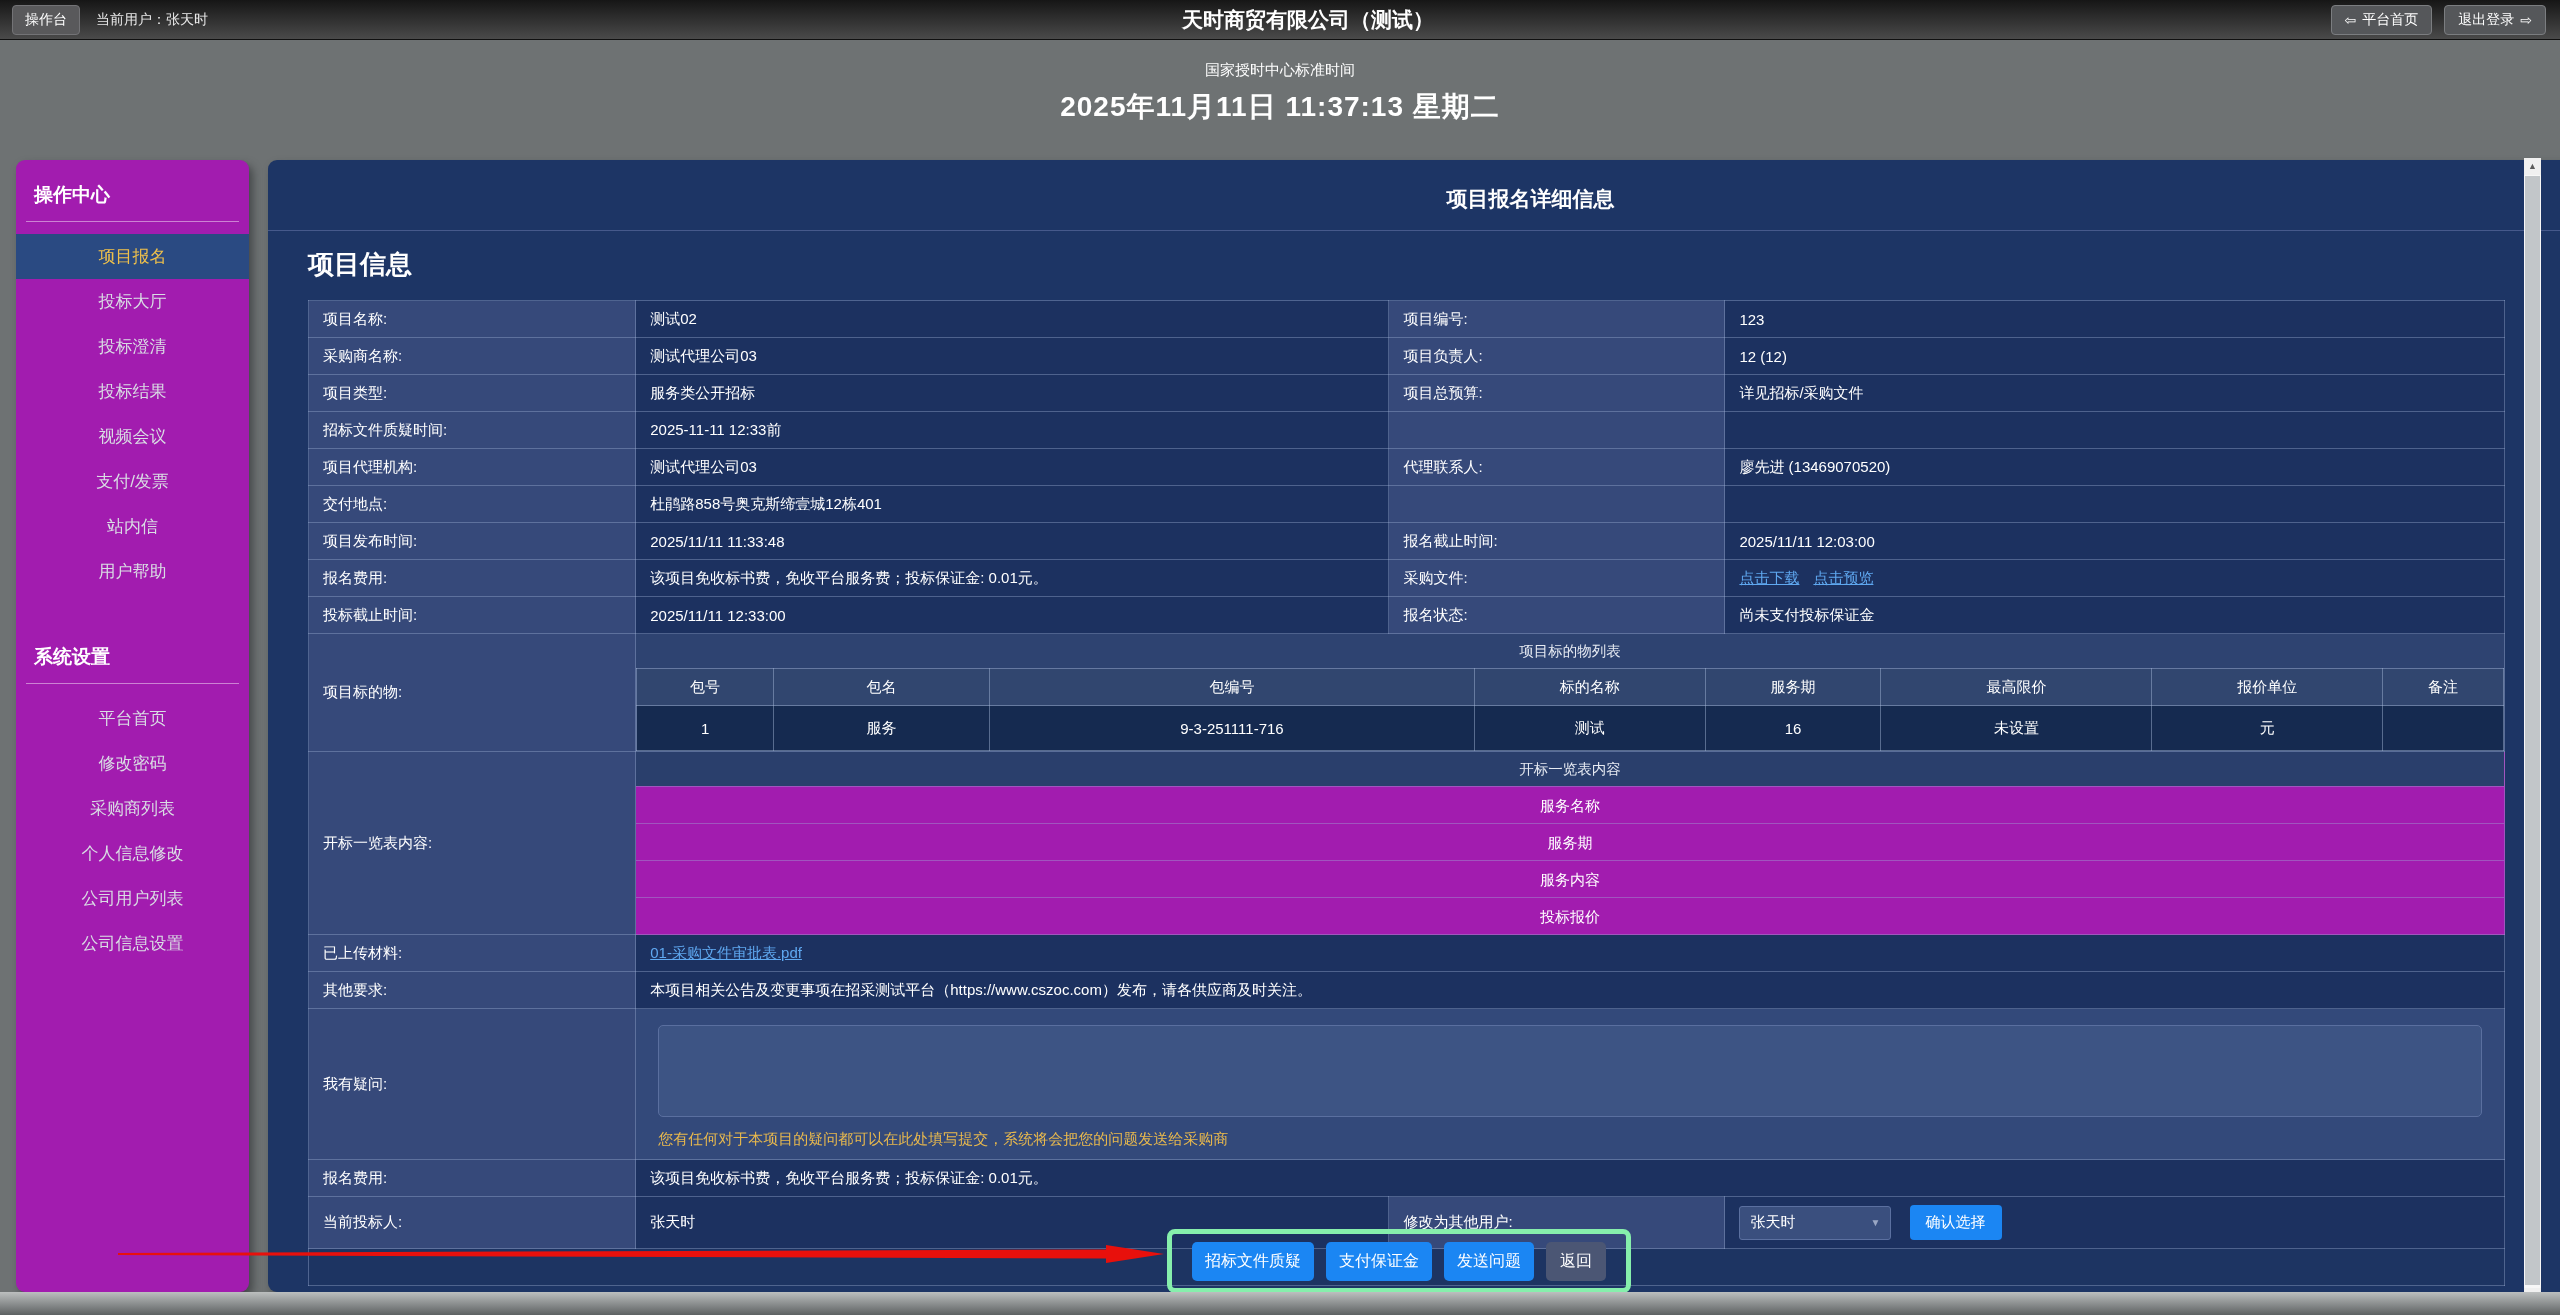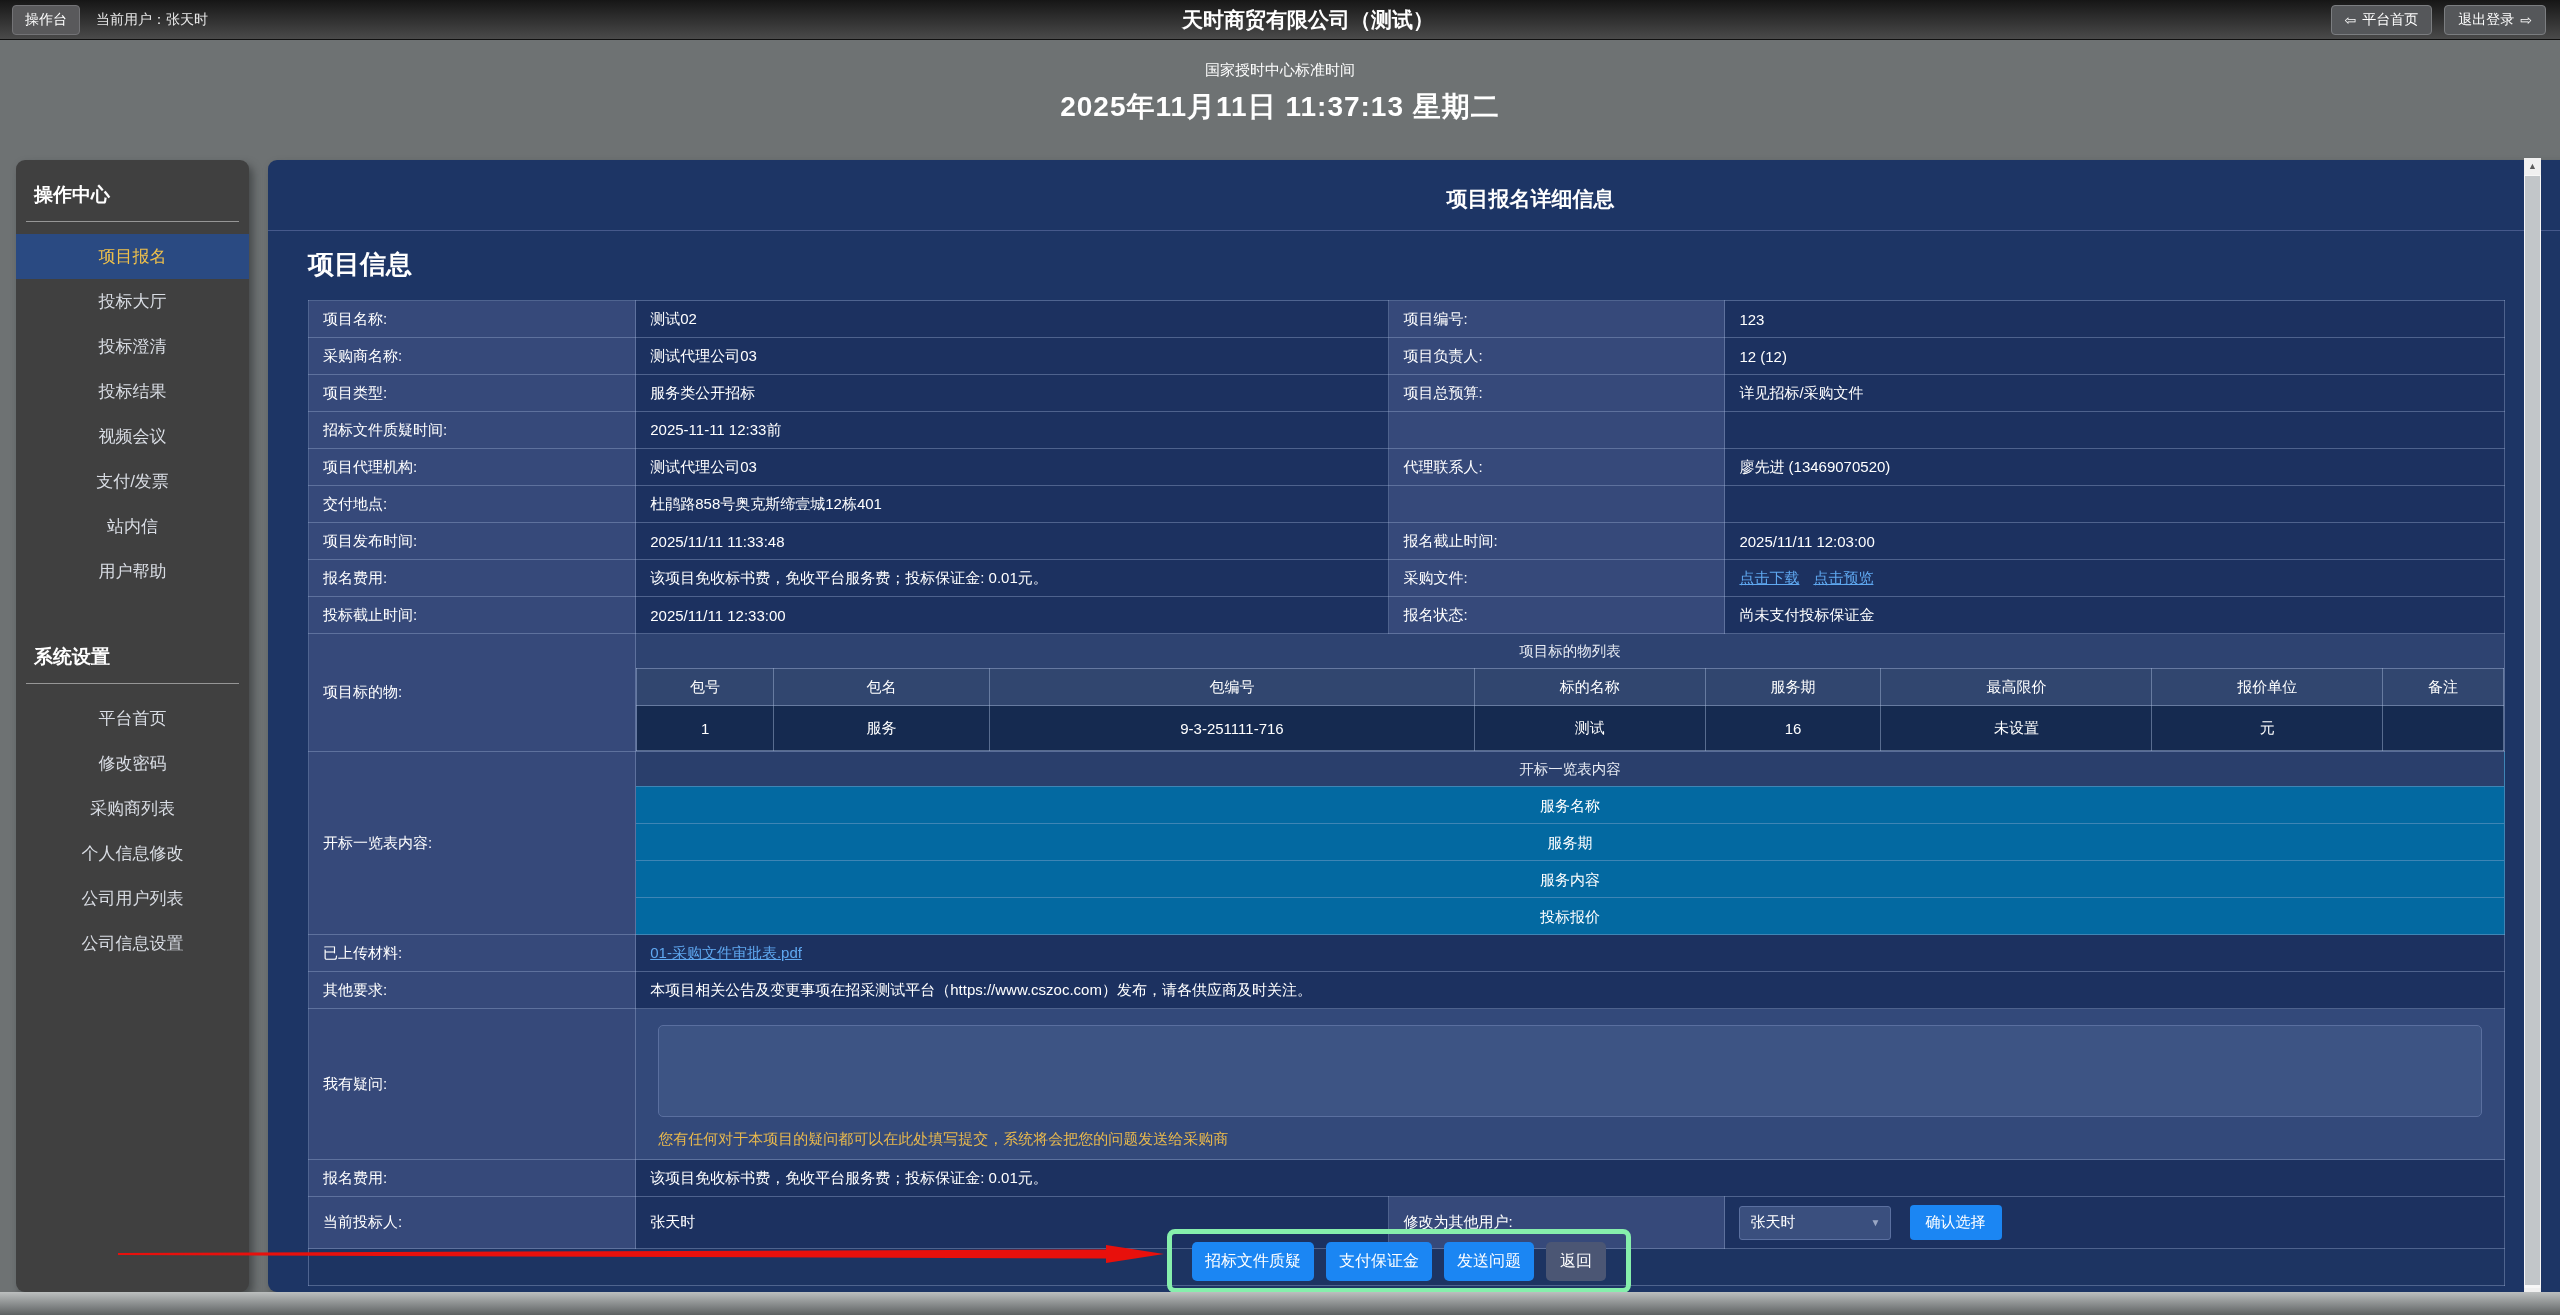--- a/index.html
+++ b/index.html
@@ -29,21 +29,21 @@
     background:#55575a; border:1px solid #7b7d80; color:#fff; font-size:14px;
     padding:5px 13px; border-radius:4px; cursor:pointer; display:flex; gap:6px; align-items:center;
   }
   
   .clockbar { position:absolute; top:41px; left:0; width:2560px; height:114px; text-align:center; color:#fff; }
   .clock-source { font-size:15px; margin-top:20px; }
   .clock-datetime { font-size:28px; font-weight:bold; margin-top:8px; letter-spacing:1px; }
   
   .sidebar {
     position:absolute; left:16px; top:160px; width:233px; height:1132px;
-    background:#404040; border-radius:9px; box-shadow:4px 5px 8px rgba(35,38,40,.55);
+    background:#a21caf; border-radius:9px; box-shadow:4px 5px 8px rgba(35,38,40,.55);
   }
   .side-header {
     margin:0 10px; padding:22px 8px 13px; color:#fff; font-size:19px; font-weight:bold;
     border-bottom:1px solid rgba(255,255,255,.45);
   }
   .side-header.second { margin-top:28px; }
   .side-items { margin-top:12px; }
   .side-item {
     height:45px; line-height:45px; text-align:center; color:#d9dde4; font-size:17px; cursor:pointer;
   }
@@ -68,21 +68,21 @@
   
   td.lots-cell { background:#2e4371; padding:0 !important; vertical-align:top; }
   .lots-title { text-align:center; font-size:14.5px; color:#e6eaf2; height:34px; line-height:34px; }
   table.lots { width:100%; border-collapse:collapse; }
   table.lots th, table.lots td {
     border:1px solid rgba(170,188,220,.45); font-size:15px; color:#fff; text-align:center; font-weight:normal;
   }
   table.lots th { background:#31466f; height:37px; }
   table.lots td { background:#152a50; height:45px; }
   
-  td.bidform-cell { padding:0 !important; background:#0369a1; vertical-align:top; }
+  td.bidform-cell { padding:0 !important; background:#a21caf; vertical-align:top; }
   .bidform-title { background:#2a3f6c; text-align:center; font-size:14.5px; color:#e6eaf2; height:34px; line-height:34px; }
   .bidform-row {
     text-align:center; font-size:15px; color:#fff; height:37px; line-height:37px;
     border-top:1px solid rgba(160,180,215,.38);
   }
   
   td.question-cell { background:#33497a; padding:16px 22px 10px !important; }
   .question-textarea {
     display:block; width:100%; height:92px; background:#3d5484; border:1px solid #5a6f9f;
     border-radius:5px; resize:none; outline:none; color:#fff; font-size:15px; padding:8px;

